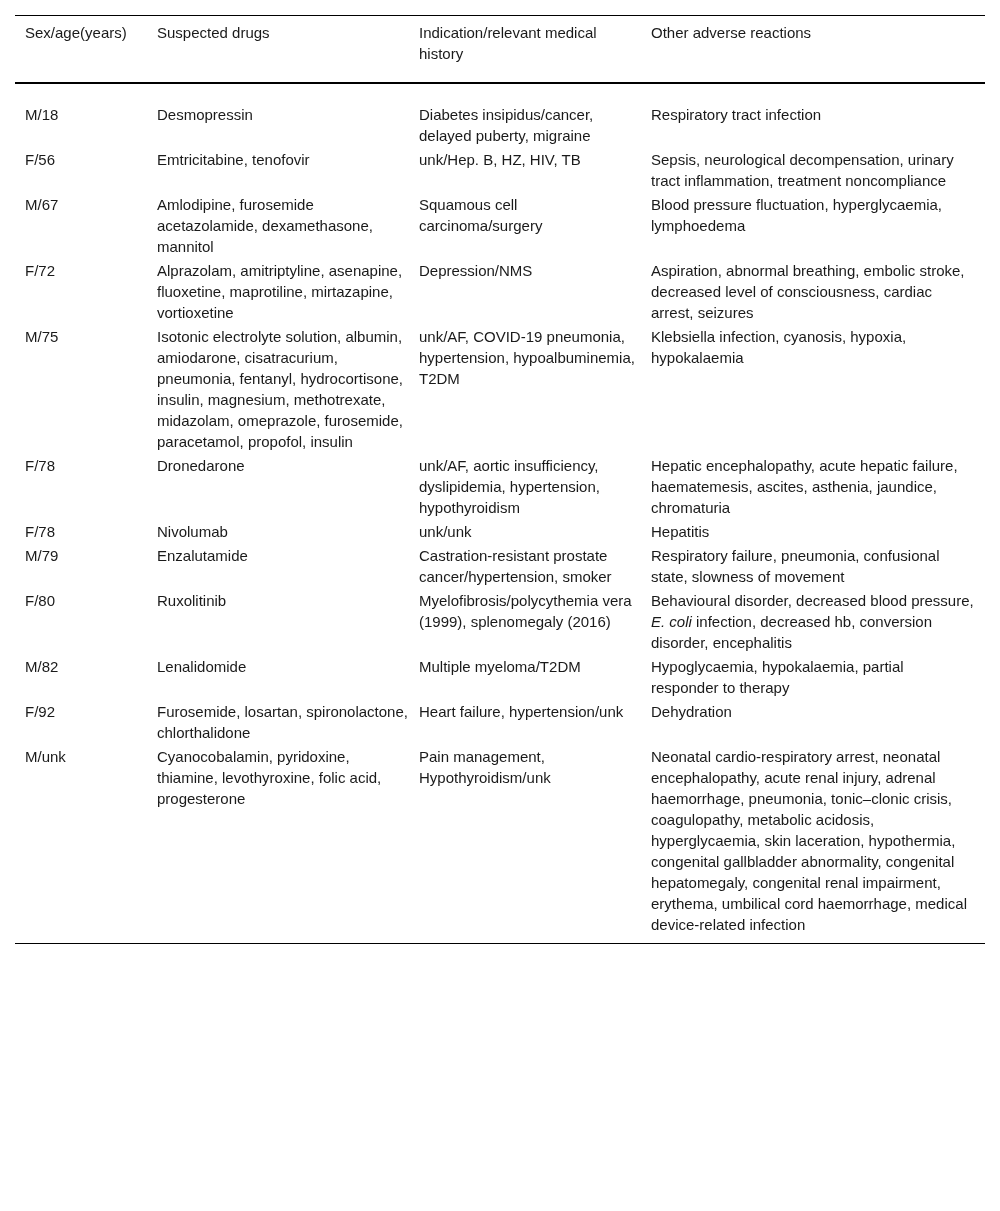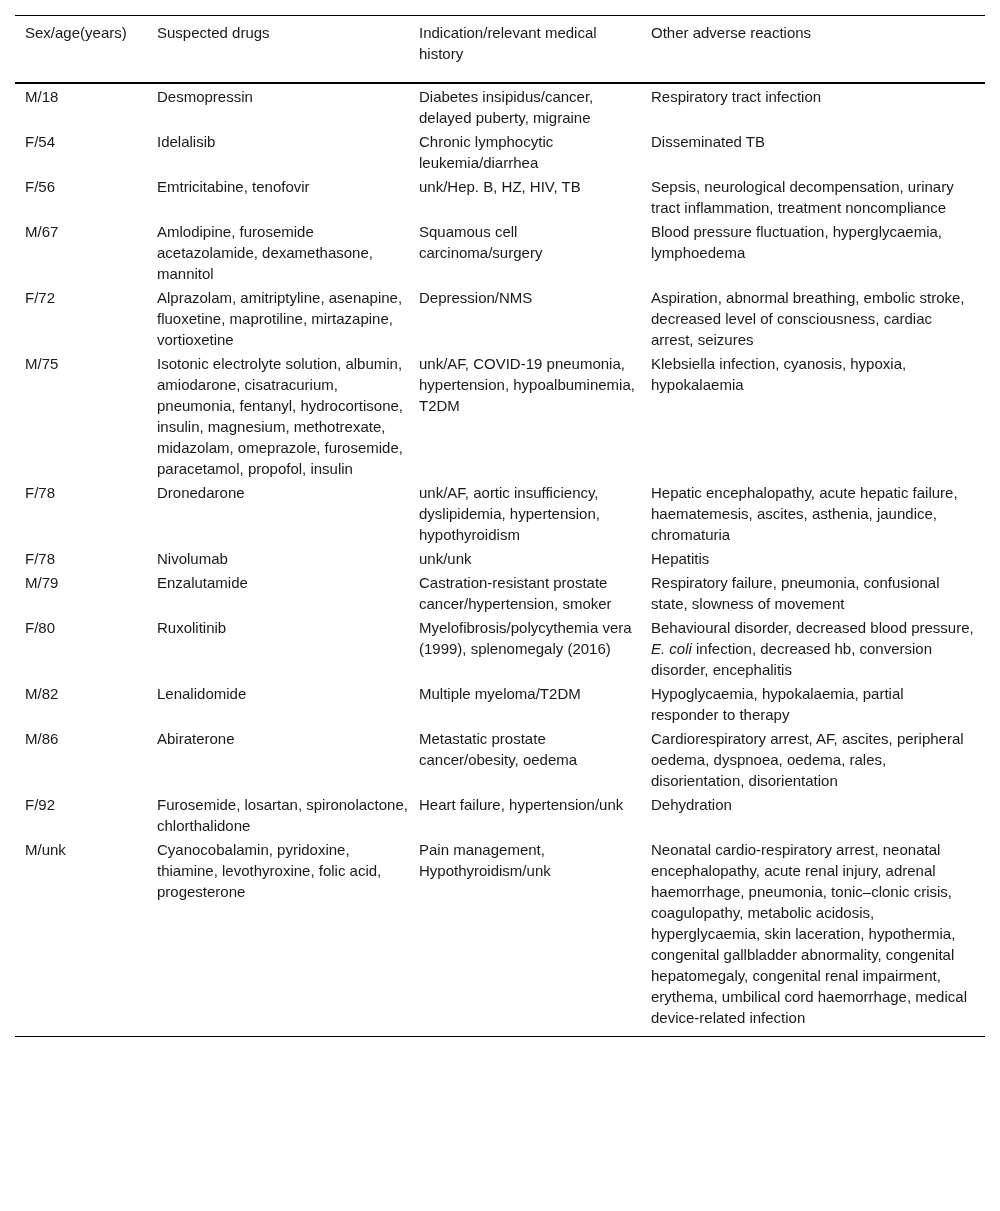--- a/index.html
+++ b/index.html
@@ -8,21 +8,21 @@
     font-family: "Liberation Sans", sans-serif;
     font-size: 15px; line-height: 21px; color: #1a1a1a;
   }
   .tbl-wrap { position: absolute; left: 15px; top: 15px; width: 970px; }
   table { width: 970px; border-collapse: collapse; table-layout: fixed; }
   thead tr { border-top: 1px solid #000; border-bottom: 2px solid #000; }
   tbody { border-bottom: 1px solid #000; }
   th, td { text-align: left; vertical-align: top; font-weight: normal; padding: 0; }
   th { padding-top: 6px; padding-bottom: 18px; }
   td { padding-top: 2px; padding-bottom: 1px; }
-  tbody tr:first-child td { padding-top: 2px; }
+  tbody tr:first-child td { padding-top: 20px; }
   tbody tr:last-child td { padding-bottom: 8px; }
   col.c1 { width: 142px; }
   col.c2 { width: 262px; }
   col.c3 { width: 232px; }
   col.c4 { width: 334px; }
   th:first-child, td:first-child { padding-left: 10px; }
   th, td { padding-right: 10px; }
   em { font-style: italic; }
 </style>
 </head>
@@ -43,26 +43,20 @@
         <th>Indication/relevant medical history</th>
         <th>Other adverse reactions</th>
       </tr>
     </thead>
     <tbody>
       <tr>
         <td>M/18</td>
         <td>Desmopressin</td>
         <td>Diabetes insipidus/cancer, delayed puberty, migraine</td>
         <td>Respiratory tract infection</td>
-      </tr>
-      <tr>
-        <td>F/54</td>
-        <td>Idelalisib</td>
-        <td>Chronic lymphocytic leukemia/diarrhea</td>
-        <td>Disseminated TB</td>
       </tr>
       <tr>
         <td>F/56</td>
         <td>Emtricitabine, tenofovir</td>
         <td>unk/Hep. B, HZ, HIV, TB</td>
         <td>Sepsis, neurological decompensation, urinary tract inflammation, treatment noncompliance</td>
       </tr>
       <tr>
         <td>M/67</td>
         <td>Amlodipine, furosemide acetazolamide, dexamethasone, mannitol</td>
@@ -105,26 +99,20 @@
         <td>Myelofibrosis/polycythemia vera (1999), splenomegaly (2016)</td>
         <td><span>Behavioural disorder, decreased blood pressure, </span><em>E. coli</em><span> infection, decreased hb, conversion disorder, encephalitis</span></td>
       </tr>
       <tr>
         <td>M/82</td>
         <td>Lenalidomide</td>
         <td>Multiple myeloma/T2DM</td>
         <td>Hypoglycaemia, hypokalaemia, partial responder to therapy</td>
       </tr>
       <tr>
-        <td>M/86</td>
-        <td>Abiraterone</td>
-        <td>Metastatic prostate cancer/obesity, oedema</td>
-        <td>Cardiorespiratory arrest, AF, ascites, peripheral oedema, dyspnoea, oedema, rales, disorientation, disorientation</td>
-      </tr>
-      <tr>
         <td>F/92</td>
         <td>Furosemide, losartan, spironolactone, chlorthalidone</td>
         <td>Heart failure, hypertension/unk</td>
         <td>Dehydration</td>
       </tr>
       <tr>
         <td>M/unk</td>
         <td>Cyanocobalamin, pyridoxine, thiamine, levothyroxine, folic acid, progesterone</td>
         <td>Pain management, Hypothyroidism/unk</td>
         <td>Neonatal cardio-respiratory arrest, neonatal encephalopathy, acute renal injury, adrenal haemorrhage, pneumonia, tonic–clonic crisis, coagulopathy, metabolic acidosis, hyperglycaemia, skin laceration, hypothermia, congenital gallbladder abnormality, congenital hepatomegaly, congenital renal impairment, erythema, umbilical cord haemorrhage, medical device-related infection</td>

